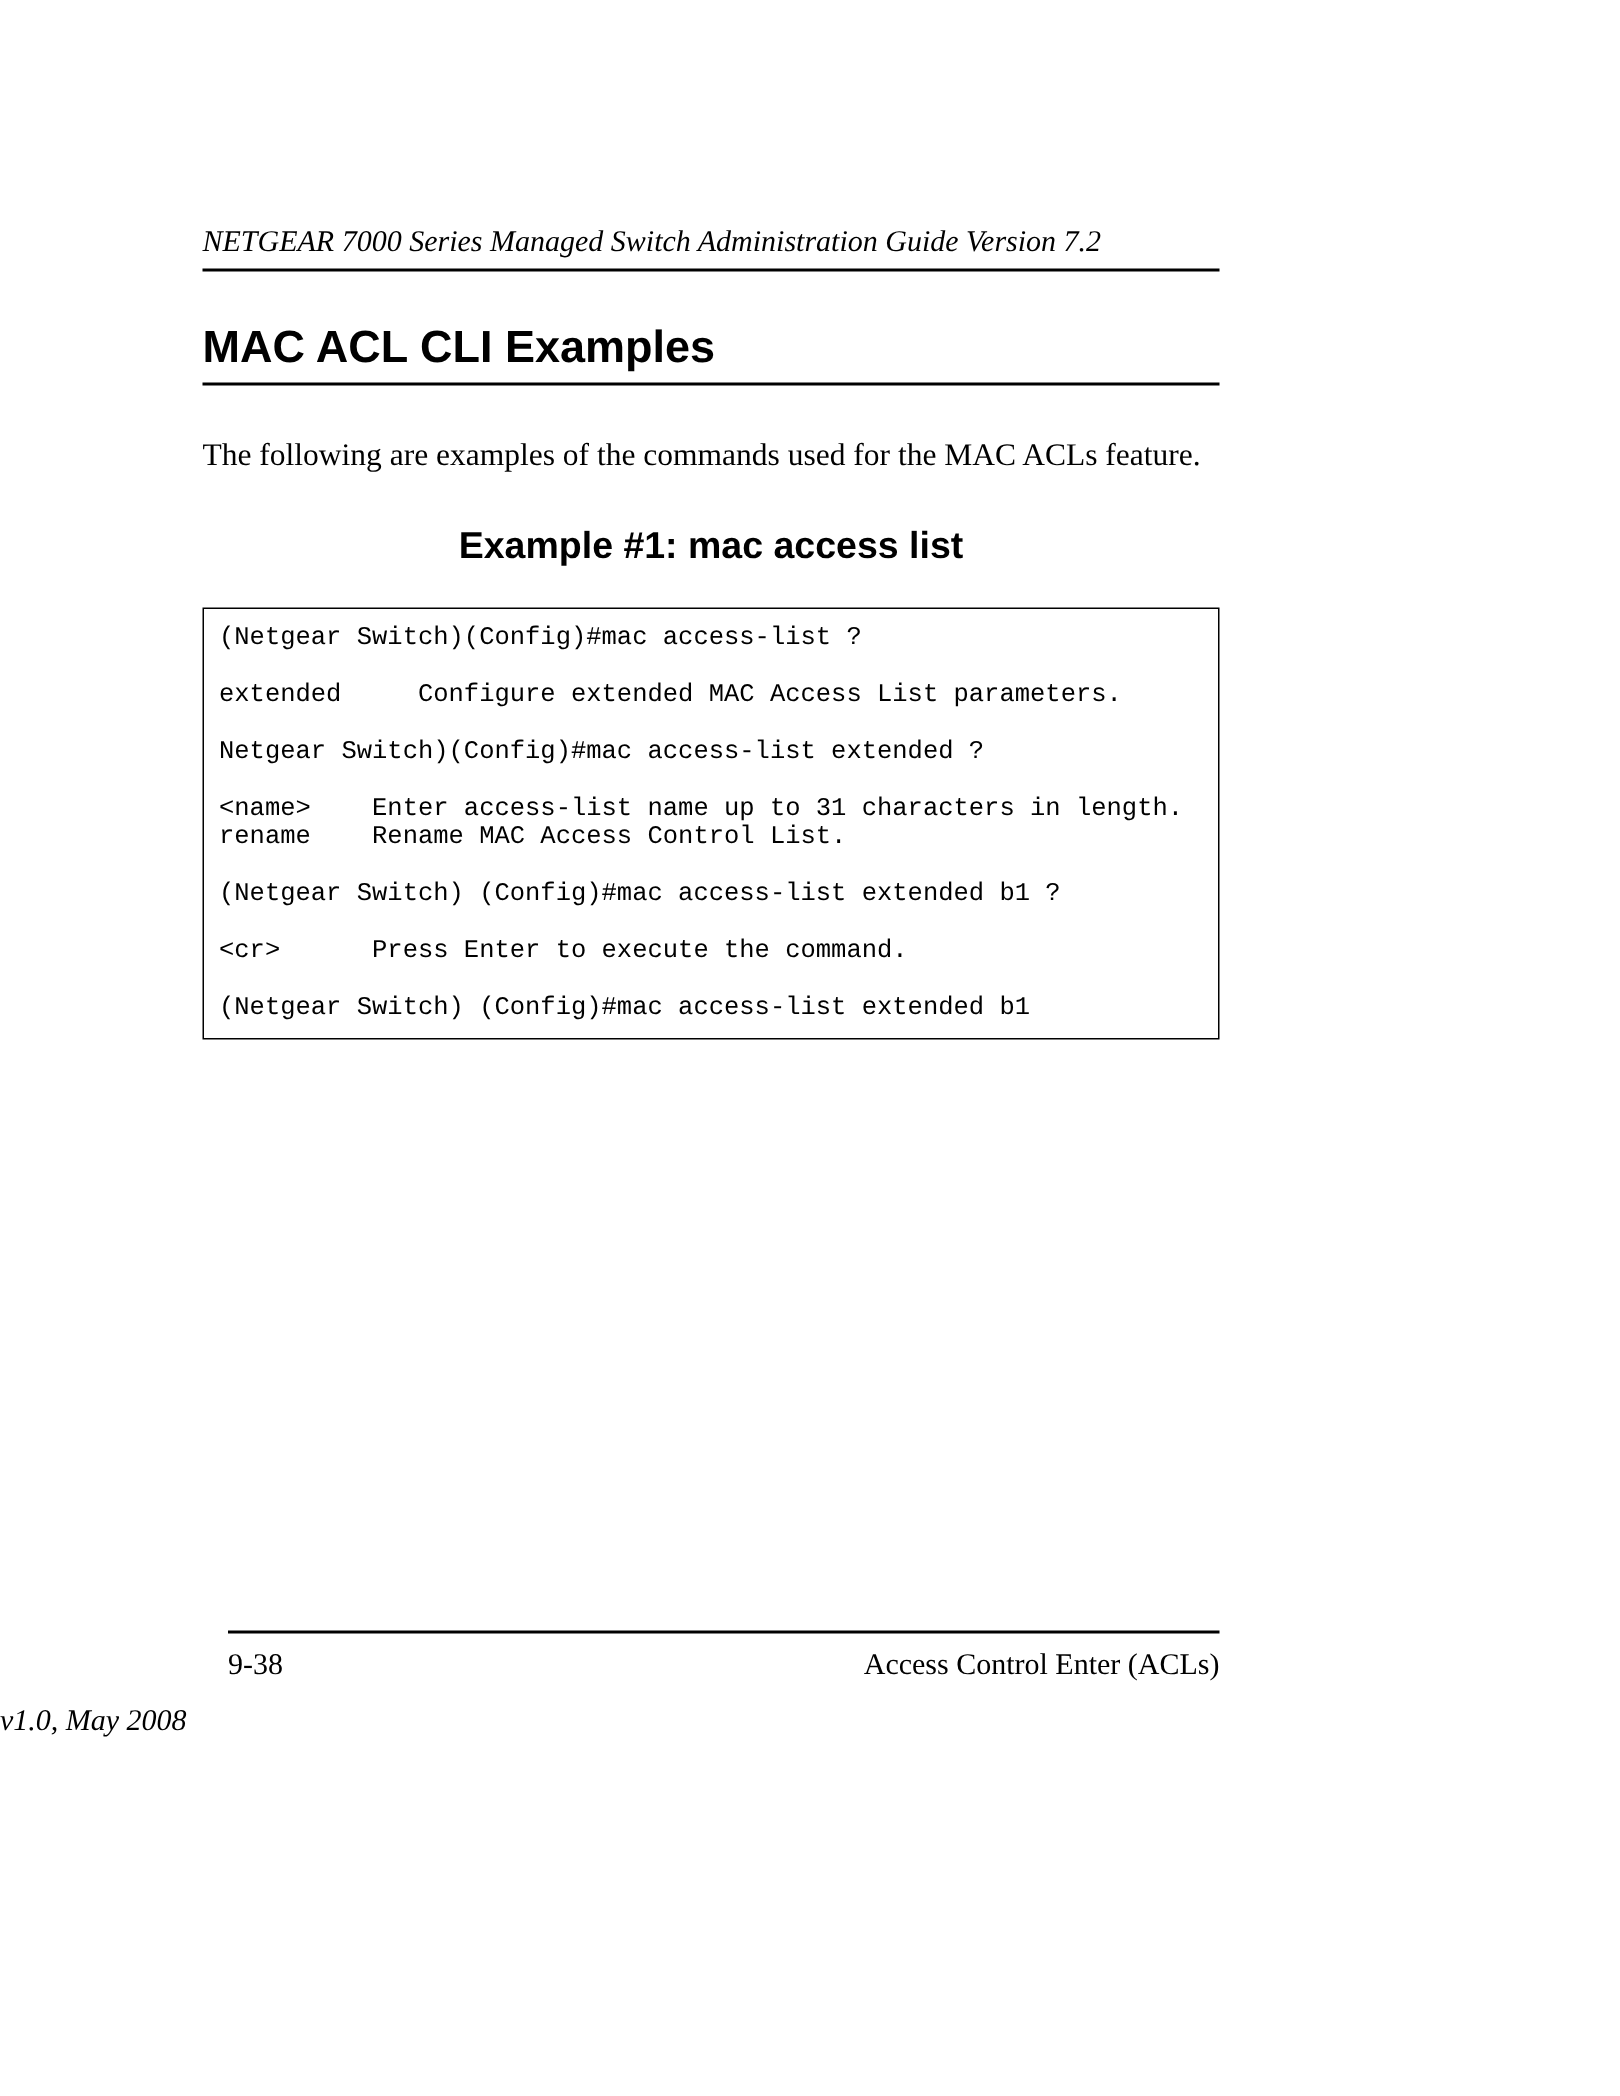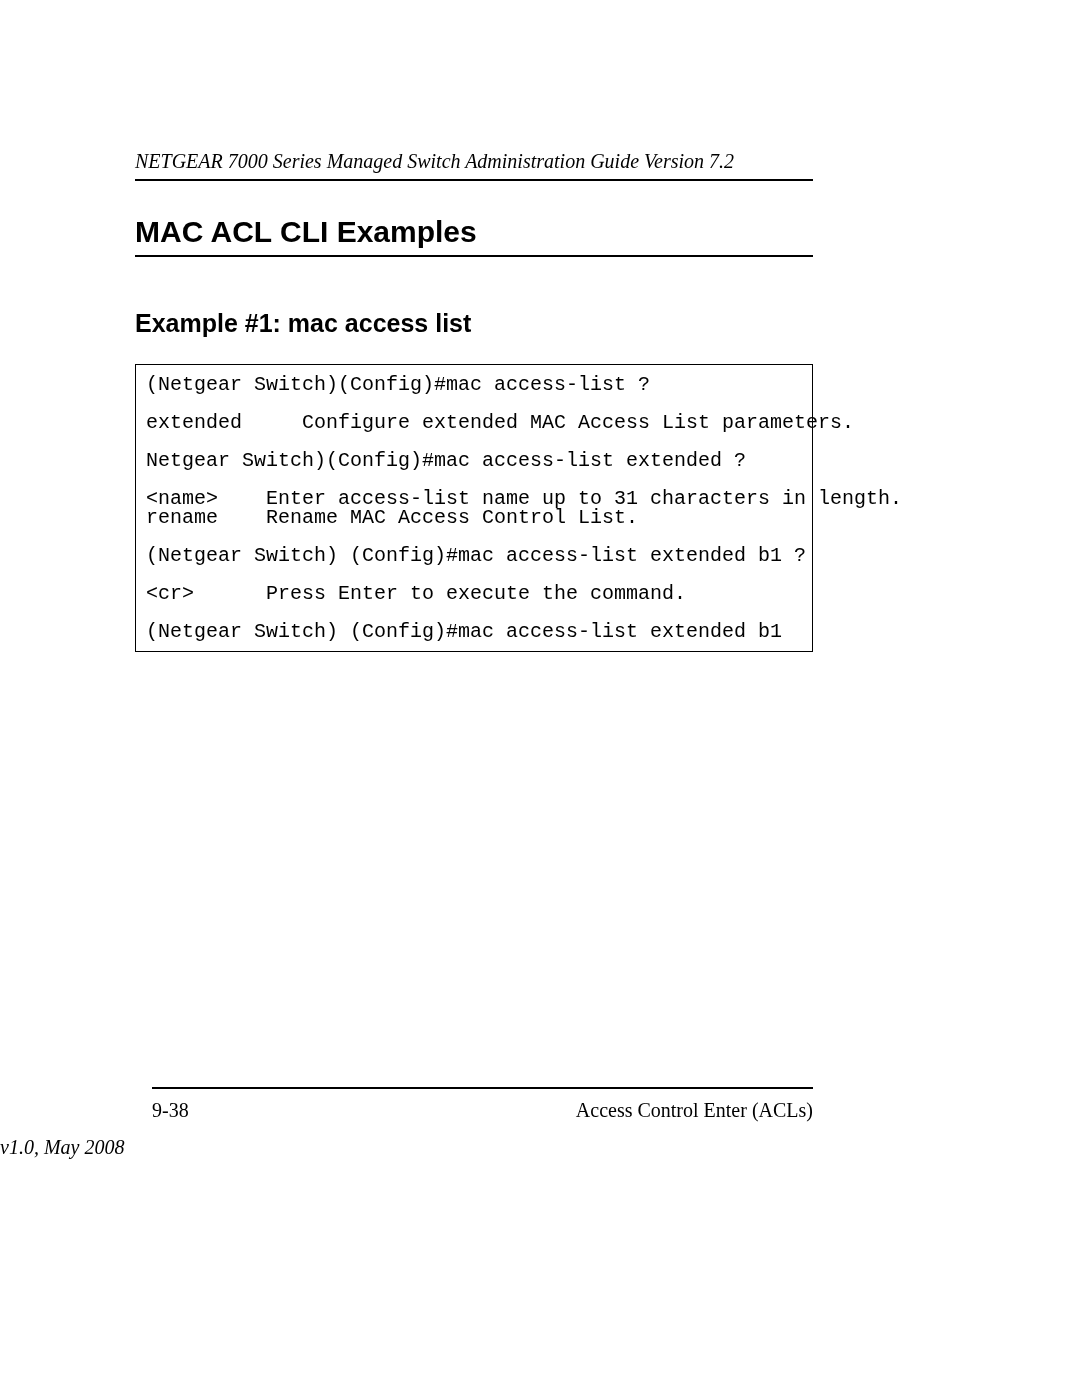--- a/index.html
+++ b/index.html
@@ -22,37 +22,38 @@
     border-bottom: 2px solid #000;
     padding-bottom: 6px;
     margin-bottom: 34px;
   }
   .sec-title {
     font-family: Arial, Helvetica, sans-serif;
     font-weight: bold;
     font-size: 30px;
     border-bottom: 2px solid #000;
     padding-bottom: 6px;
-    margin-bottom: 52px;
+    margin-bottom: 34px;
   }
   .intro {
     font-size: 21px;
     margin-bottom: 34px;
   }
   .sub-title {
     font-family: Arial, Helvetica, sans-serif;
     font-weight: bold;
     font-size: 25px;
     margin-bottom: 26px;
+    text-align: center;
   }
   .code-box {
     border: 1px solid #000;
     padding: 10px 10px;
     font-family: "Courier New", Courier, monospace;
-    font-size: 20px;
+    font-size: 17px;
     line-height: 19px;
     white-space: pre;
   }
   .footer {
     position: absolute;
     left: 152px;
     right: 135px;
     bottom: 275px;
     border-top: 2px solid #000;
     padding-top: 10px;
@@ -72,20 +73,21 @@
 </style>
 </head>
 <body>
 
 <div class="page">
 
   <div class="running-head">NETGEAR 7000 Series Managed Switch Administration Guide Version 7.2</div>
 
   <div class="sec-title">MAC ACL CLI Examples</div>
 
+  <div class="intro">The following are examples of the commands used for the MAC ACLs feature.</div>
 
   <div class="sub-title">Example #1: mac access list</div>
 
   <div class="code-box">(Netgear Switch)(Config)#mac access-list ?
 
 extended     Configure extended MAC Access List parameters.
 
 Netgear Switch)(Config)#mac access-list extended ?
 
 &lt;name&gt;    Enter access-list name up to 31 characters in length.

